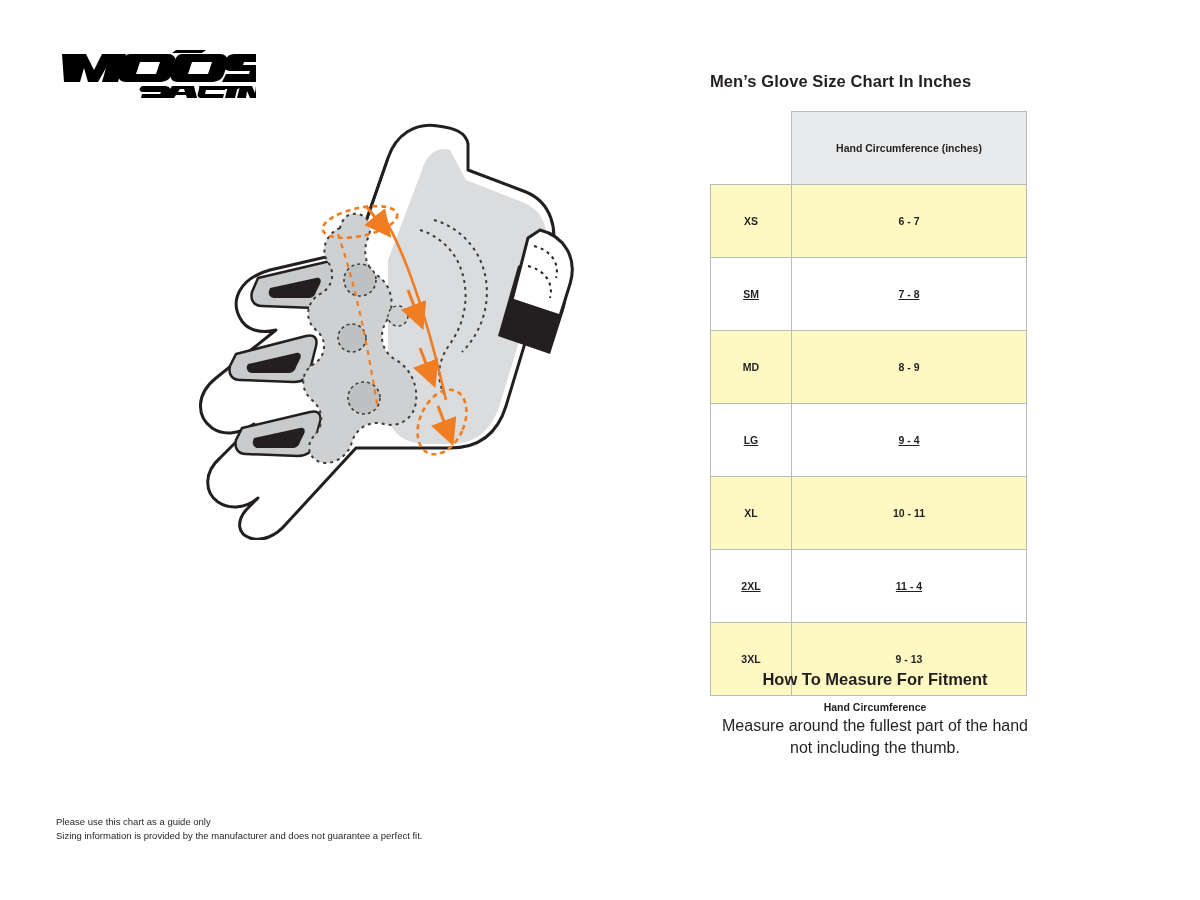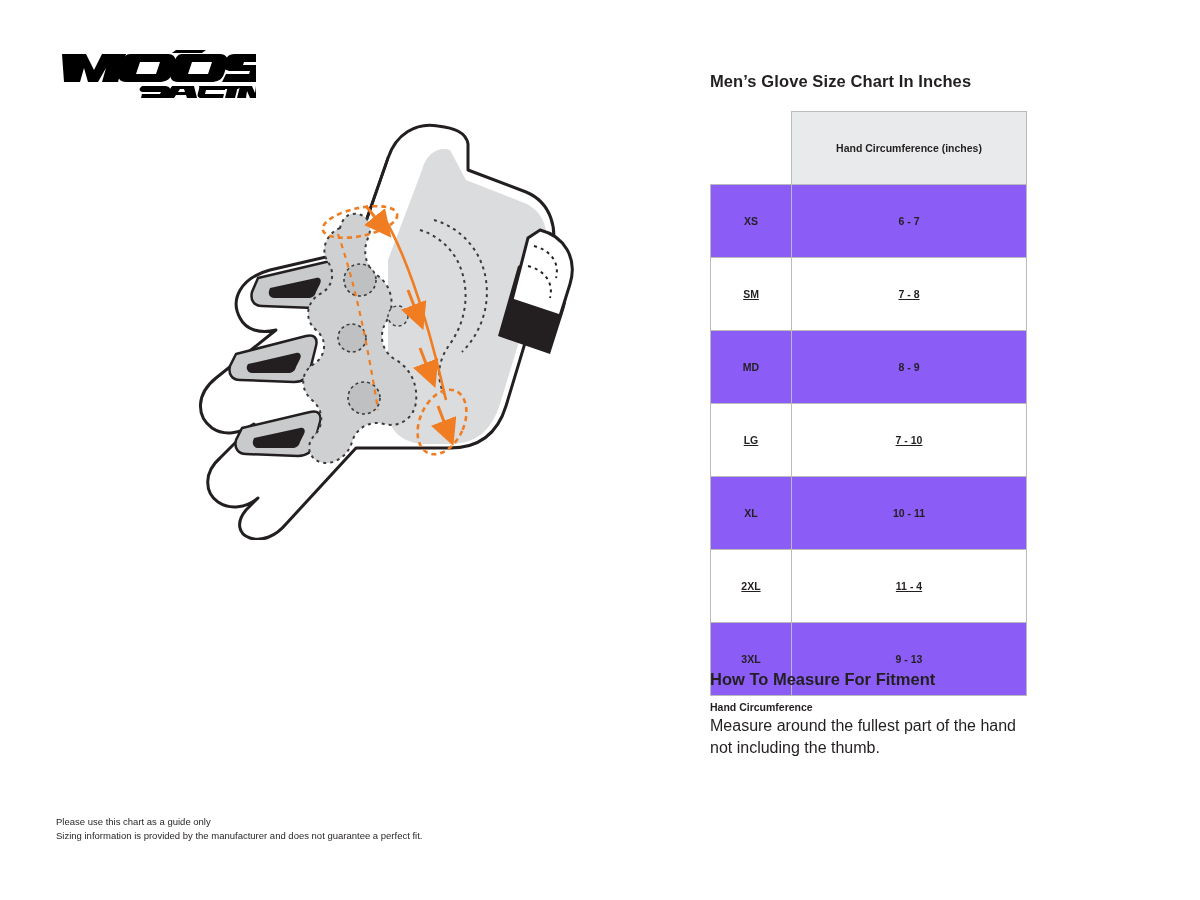--- a/index.html
+++ b/index.html
@@ -73,29 +73,30 @@
   .hdr-blank {
     border: none !important;
     background: #ffffff;
   }
   .hdr-cell {
     background: #e9eaeb;
     height: 52px !important;
     font-size: 10.5px;
     font-weight: bold;
   }
-  tr.shaded td { background: #8b5cf6; }
+  tr.shaded td { background: #fef9c3; }
   tr.plain td  { background: #ffffff; text-decoration: underline; }
 
   
   .measure-block {
     position: absolute;
     left: 710px;
     top: 670px;
     width: 330px;
+    text-align: center;
   }
   .measure-title {
     font-size: 16.5px;
     font-weight: bold;
     margin: 0 0 12px 0;
     color: #231f20;
   }
   .measure-sub {
     font-size: 10.5px;
     font-weight: bold;
@@ -256,21 +257,21 @@
       <tr class="plain">
         <td>SM</td>
         <td>7 - 8</td>
       </tr>
       <tr class="shaded">
         <td>MD</td>
         <td>8 - 9</td>
       </tr>
       <tr class="plain">
         <td>LG</td>
-        <td>7 - 10</td>
+        <td>9 - 4</td>
       </tr>
       <tr class="shaded">
         <td>XL</td>
         <td>10 - 11</td>
       </tr>
       <tr class="plain">
         <td>2XL</td>
         <td>11 - 4</td>
       </tr>
       <tr class="shaded">

